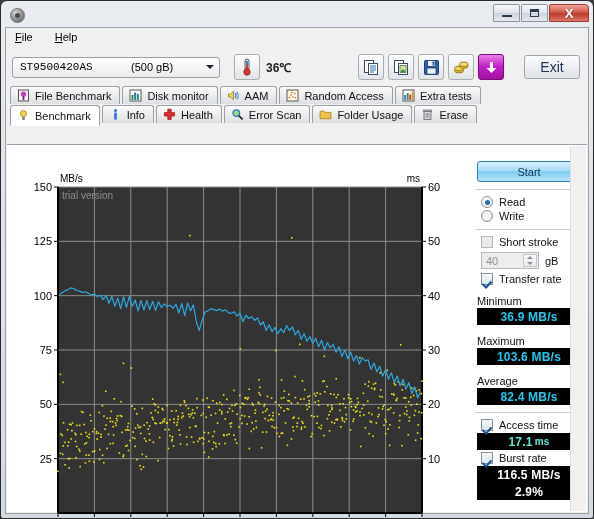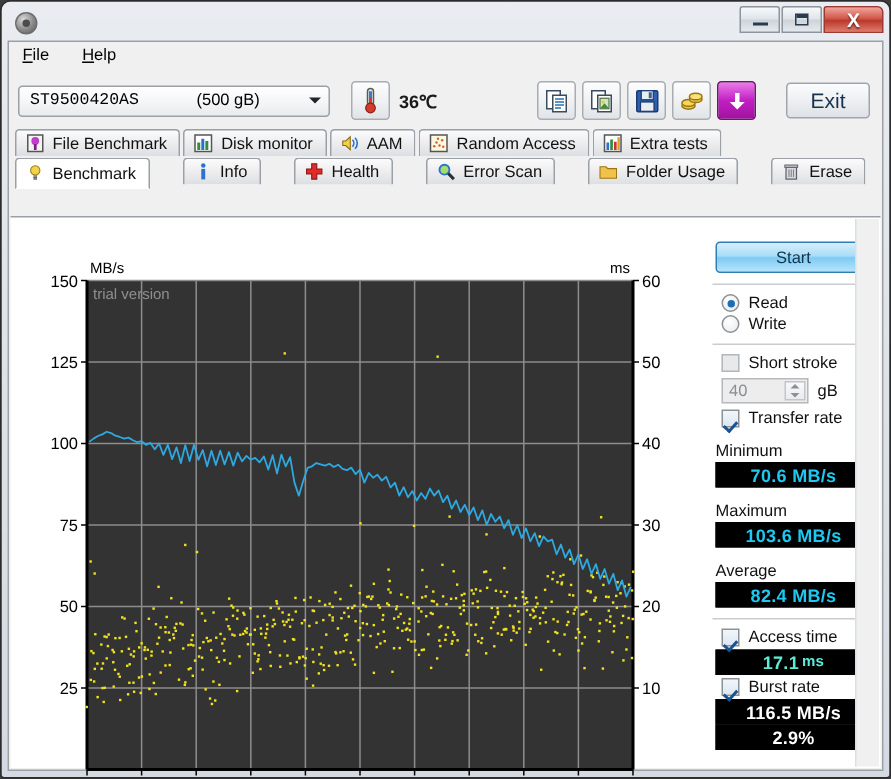--- a/index.html
+++ b/index.html
@@ -116,21 +116,21 @@
     width:56px;height:24px;box-sizing:border-box;margin-left:14px;margin-right:2px;
     border:1px solid #a0a5ab;border-radius:3px;
     background:linear-gradient(180deg,#fbfcfd 0%, #eceef1 55%, #dfe2e6 100%);
     display:flex;align-items:center;justify-content:center;
     font-size:14px;color:#16324f;
   }
 
   
   .tabwrap{padding:2px 4px 0 4px;background:#f0f0f0;}
   .tabrow{display:flex;height:20px;align-items:flex-start;}
-  .tabrow.row2{margin-top:-1px;position:relative;z-index:5;gap:20px;}
+  .tabrow.row2{margin-top:-1px;position:relative;z-index:5;}
   .tab{
     height:18px;box-sizing:border-box;
     border:1px solid #9aa0a6;
     border-bottom:none;
     border-radius:3px 3px 0 0;
     background:linear-gradient(180deg,#fbfbfc 0%, #ededef 50%, #dcdfe2 100%);
     display:flex;align-items:center;gap:5px;
     padding:0 8px 0 6px;margin-right:2px;
     font-size:11px;color:#111;white-space:nowrap;
   }
@@ -1051,21 +1051,21 @@
           </div>
           <span class="gb">gB</span>
         </div>
 
         <div class="check-row">
           <span class="chk on"></span>
           <span>Transfer rate</span>
         </div>
 
         <div class="lbl">Minimum</div>
-        <div class="val cyan">70.6 MB/s</div>
+        <div class="val cyan">36.9 MB/s</div>
 
         <div class="lbl">Maximum</div>
         <div class="val cyan">103.6 MB/s</div>
 
         <div class="lbl">Average</div>
         <div class="val cyan">82.4 MB/s</div>
 
         <div class="hr"></div>
 
         <div class="check-row">

